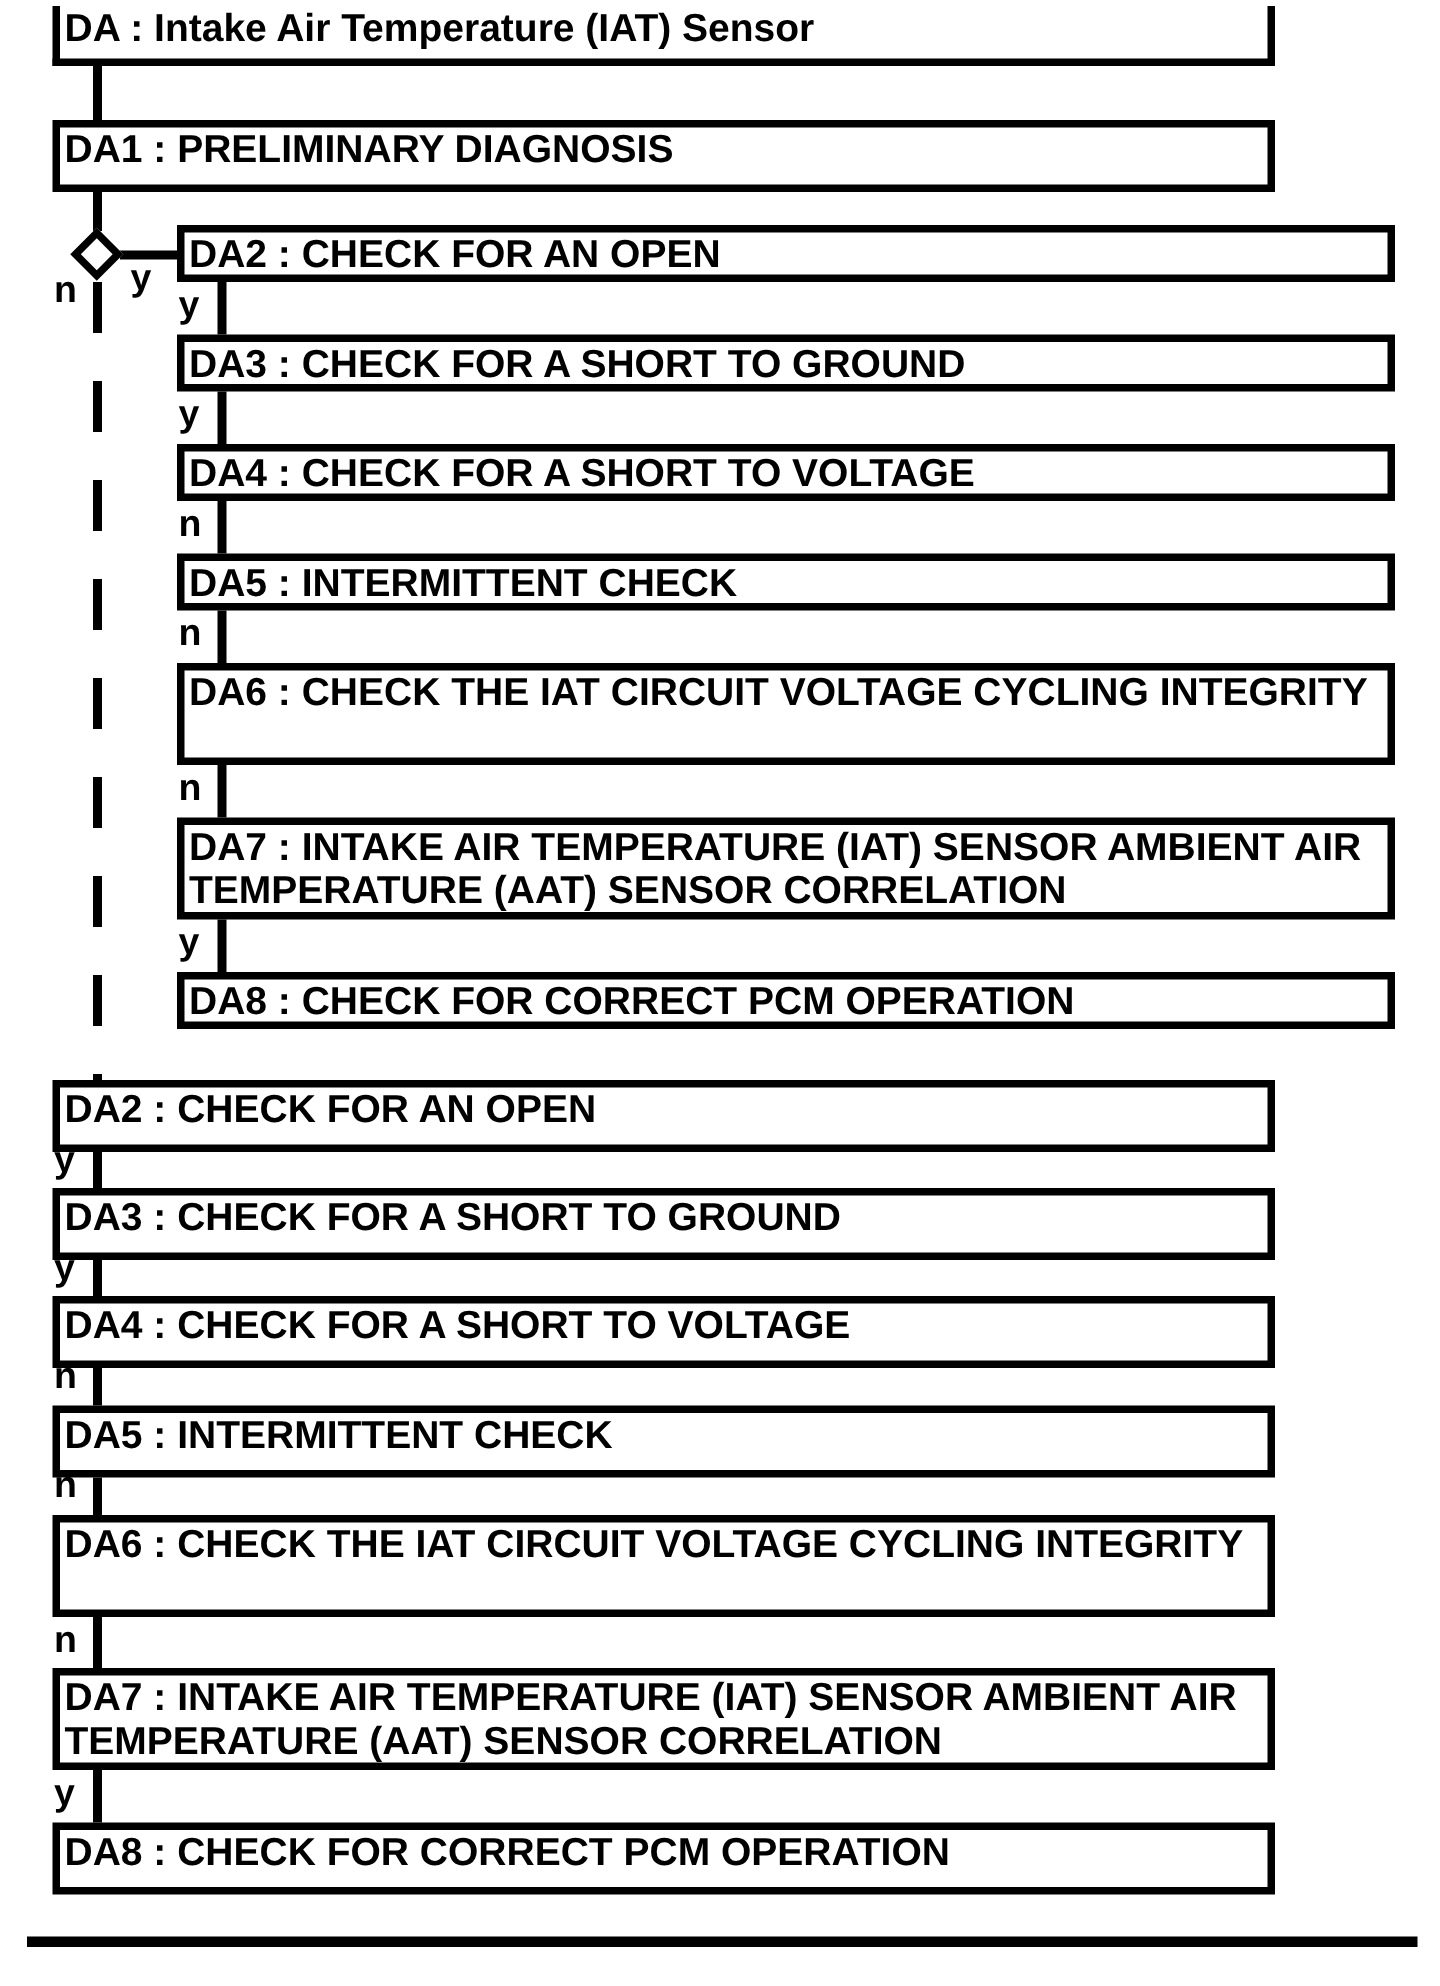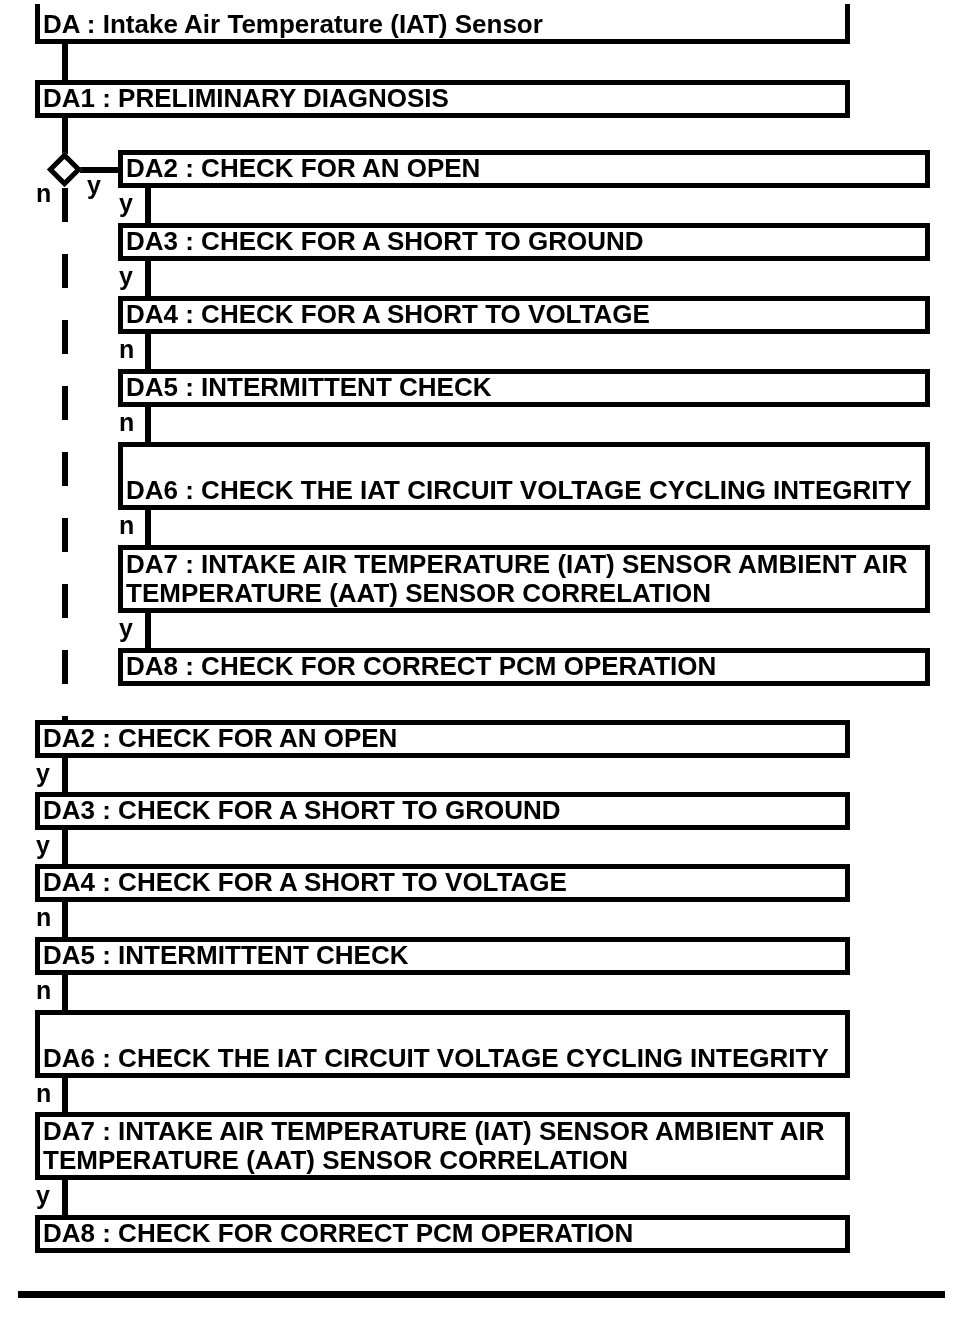--- a/index.html
+++ b/index.html
@@ -4,26 +4,26 @@
 <style>
   html,body { margin:0; padding:0; background:#ffffff; }
   #stage {
     position:relative; width:960px; height:1324px; background:#ffffff;
     font-family:"Liberation Sans", sans-serif; color:#000;
     overflow:hidden;
   }
   .box {
     position:absolute; box-sizing:border-box;
     border:5px solid #000; background:#fff;
-    display:flex; align-items:flex-end;
+    display:flex; align-items:flex-start;
     padding:0 4px 0 3px;
     font-weight:bold; font-size:26px; line-height:29px;
     letter-spacing:0px;
   }
-  .fw { left:35px; width:815px; height:38px; }
+  .fw { left:35px; width:815px; height:48px; }
   .rb { left:118px; width:812px; height:38px; }
   .tall { height:68px; }
   .no-top { border-top:none; }
   .vline { position:absolute; width:6px; background:#000; }
   .fwx { left:62px; }
   .rbx { left:145px; }
   .dash {
     position:absolute; left:62px; width:6px;
     background:repeating-linear-gradient(to bottom,#000 0px,#000 34px,transparent 34px,transparent 66px);
   }

